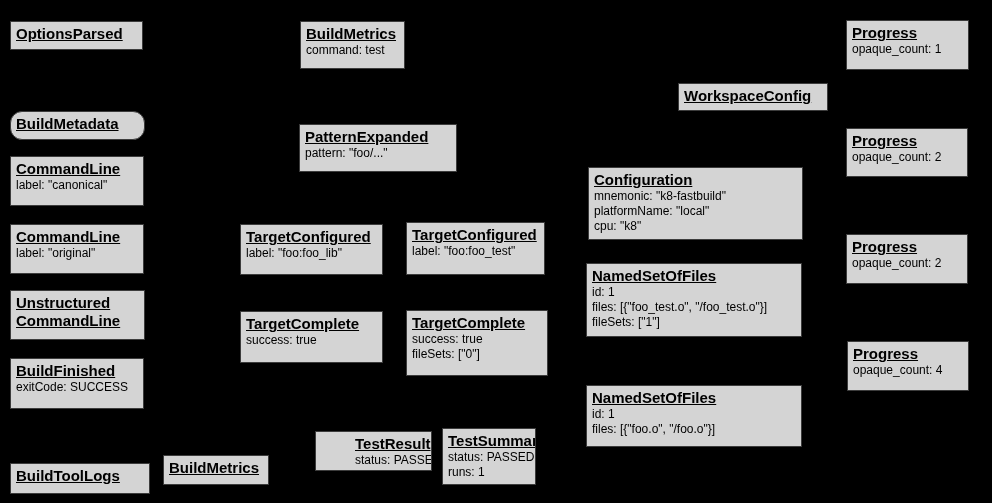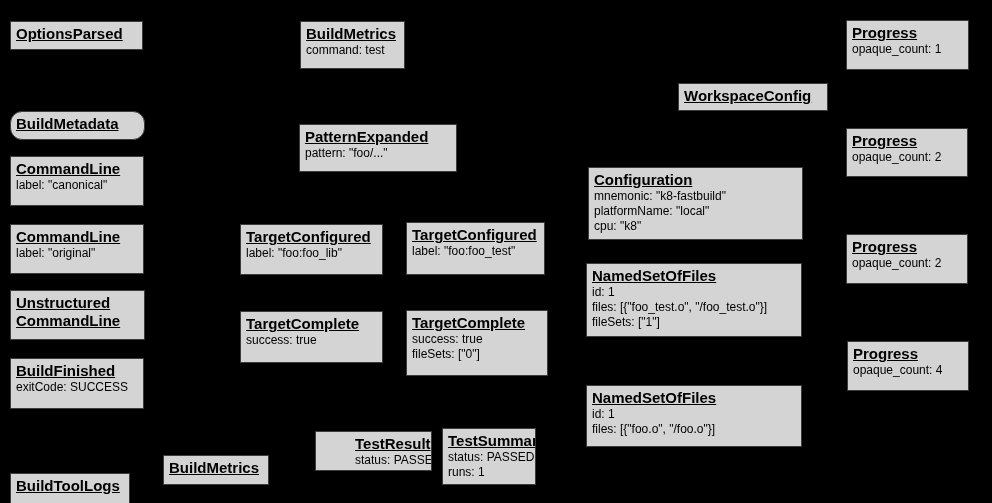--- a/index.html
+++ b/index.html
@@ -59,21 +59,21 @@
     <div class="node-title">Unstructured
 CommandLine</div>
     <div class="node-body"></div>
   </div>
     <div class="node" style="left: 10px; top: 350px; width: 134px; height: 51px;">
     <div class="node-title">BuildFinished</div>
     <div class="node-body">
         <div class="node-line">exitCode: SUCCESS</div>
       </div>
   </div>
-    <div class="node" style="left: 10px; top: 465px; width: 120px; height: 31px;">
+    <div class="node" style="left: 10px; top: 455px; width: 140px; height: 31px;">
     <div class="node-title">BuildToolLogs</div>
     <div class="node-body"></div>
   </div>
     <div class="node" style="left: 163px; top: 447px; width: 106px; height: 30px;">
     <div class="node-title">BuildMetrics</div>
     <div class="node-body"></div>
   </div>
     <div class="node" style="left: 300px; top: 13px; width: 105px; height: 48px;">
     <div class="node-title">BuildMetrics</div>
     <div class="node-body">

